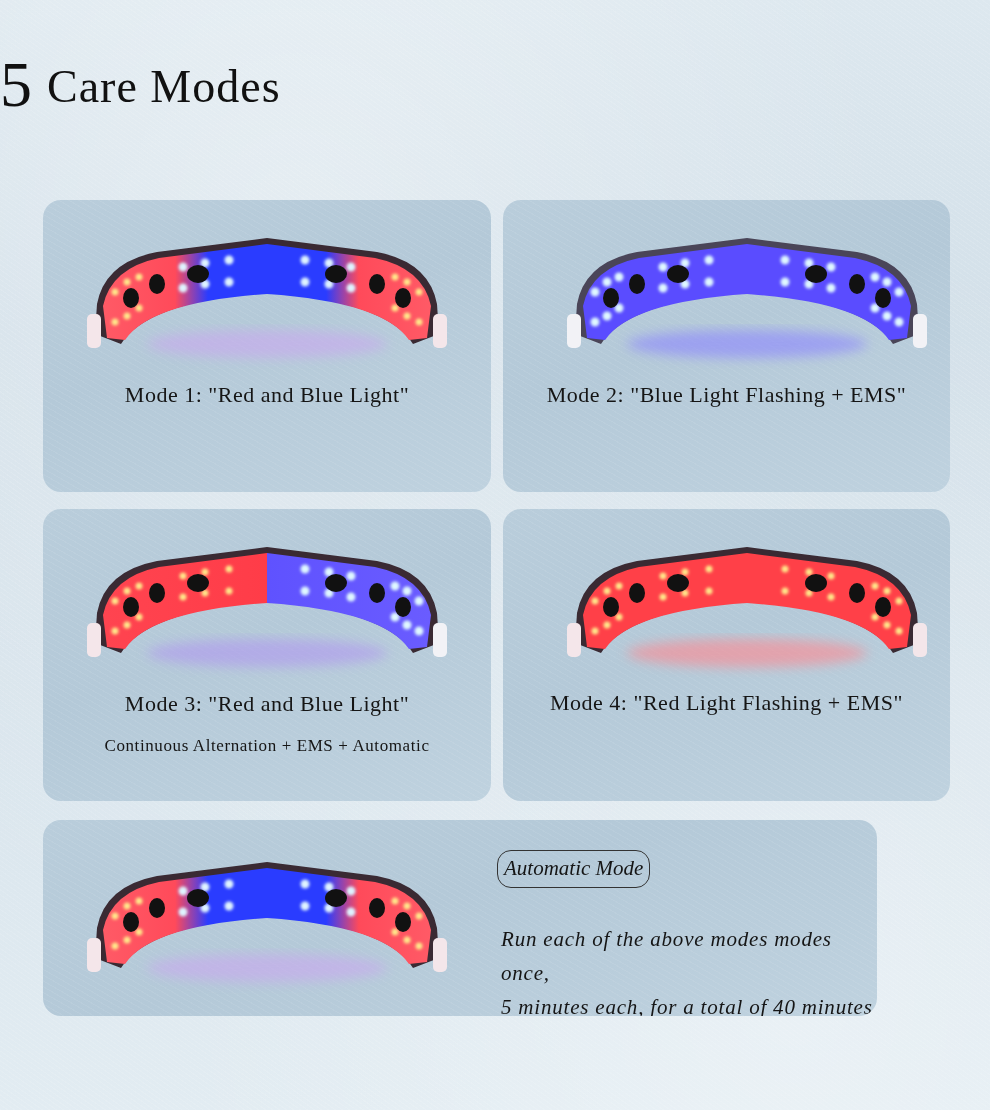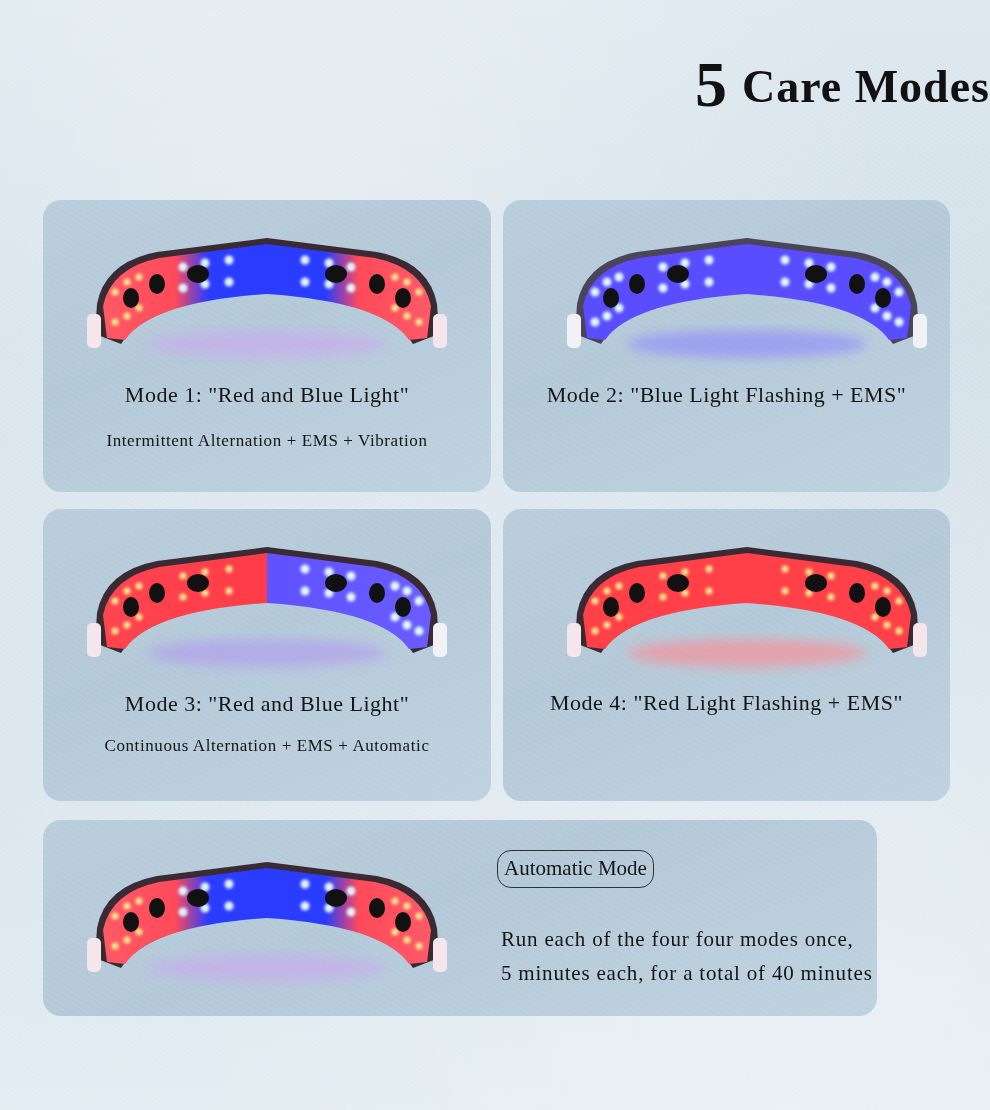--- a/index.html
+++ b/index.html
@@ -11,41 +11,41 @@
   }
   .bg-texture {
     position:absolute; inset:0;
     background:
       repeating-linear-gradient(35deg, rgba(255,255,255,0.10) 0 1px, rgba(0,0,0,0) 1px 4px),
       radial-gradient(ellipse at 30% 20%, rgba(255,255,255,0.35), rgba(255,255,255,0) 60%),
       radial-gradient(ellipse at 80% 90%, rgba(255,255,255,0.3), rgba(255,255,255,0) 55%);
     pointer-events:none;
   }
   .title {
-    position:absolute; left:0; right:0; top:48px; text-align:right;
-    font-weight:bold; letter-spacing:1px;
+    position:absolute; left:0; right:0; top:48px; text-align:left;
+    font-weight:normal; letter-spacing:1px;
   }
   .title .num { font-size:64px; vertical-align:-4px; }
   .title .txt { font-size:46px; margin-left:14px; }
 
   .panel {
     position:absolute;
     background: linear-gradient(160deg, #b9cddb 0%, #b4c9d8 45%, #bfd2df 100%);
     border-radius:18px;
     overflow:hidden;
   }
   .panel::before {
     content:""; position:absolute; inset:0;
     background: repeating-linear-gradient(30deg, rgba(255,255,255,0.07) 0 1px, rgba(0,0,0,0) 1px 5px);
   }
   .p1 { left:43px; top:200px; width:448px; height:292px; }
   .p2 { left:503px; top:200px; width:447px; height:292px; }
   .p3 { left:43px; top:509px; width:448px; height:292px; }
   .p4 { left:503px; top:509px; width:447px; height:292px; }
-  .p5 { left:43px; top:820px; width:834px; height:196px; }
+  .p5 { left:43px; top:820px; width:834px; height:196px;font-style:italic; }
 
   .device { position:absolute; width:360px; height:140px; }
   .p1 .device, .p3 .device { left:44px; top:22px; }
   .p2 .device, .p4 .device { left:64px; top:22px; }
   .p5 .device { left:44px; top:26px; }
   .device svg { width:100%; height:100%; overflow:visible; }
 
   .mode-title {
     position:absolute; left:0; right:0; text-align:center;
     font-size:22px; color:#151515; letter-spacing:0.5px;
@@ -142,21 +142,20 @@
         <ellipse cx="44" cy="76" rx="8" ry="10"></ellipse>
           <ellipse cx="70" cy="62" rx="8" ry="10"></ellipse>
           <ellipse cx="111" cy="52" rx="11" ry="9"></ellipse>
         <ellipse cx="316" cy="76" rx="8" ry="10"></ellipse>
           <ellipse cx="290" cy="62" rx="8" ry="10"></ellipse>
           <ellipse cx="249" cy="52" rx="11" ry="9"></ellipse>
       </g>
     </svg>
   </div>
   <div class="mode-title">Mode 1: "Red and Blue Light"</div>
-  <div class="mode-sub">Intermittent Alternation + EMS + Vibration</div>
 </div>
 
 <div class="panel p2">
   <div class="device">
     <svg viewBox="0 0 360 140">
       <ellipse cx="180" cy="122" rx="120" ry="14" fill="#8c86ff" opacity="0.6" filter="url(#soft)"></ellipse>
       <path d="M10 82 Q18 40 70 30 L180 16 L290 30 Q342 40 350 82 L352 112 L326 122 Q300 80 180 70 Q60 80 34 122 L8 112 Z" fill="#4a4558"></path>
       <path d="M16 84 Q24 46 72 36 L180 22 L288 36 Q336 46 344 84 L340 116 L322 118 Q296 80 180 72 Q64 80 38 118 L20 116 Z" fill="#5a4cff"></path>
       <rect x="0" y="92" width="14" height="34" rx="5" fill="#f2f2f6"></rect>
         <rect x="346" y="92" width="14" height="34" rx="5" fill="#f2f2f6"></rect>
@@ -355,16 +354,16 @@
           <ellipse cx="70" cy="62" rx="8" ry="10"></ellipse>
           <ellipse cx="111" cy="52" rx="11" ry="9"></ellipse>
         <ellipse cx="316" cy="76" rx="8" ry="10"></ellipse>
           <ellipse cx="290" cy="62" rx="8" ry="10"></ellipse>
           <ellipse cx="249" cy="52" rx="11" ry="9"></ellipse>
       </g>
     </svg>
   </div>
   <div class="auto-badge">Automatic Mode</div>
   <div class="auto-desc">
-    <div>Run each of the four four modes once,</div>
+    <div>Run each of the above modes modes once,</div>
     <div>5 minutes each, for a total of 40 minutes</div>
   </div>
 </div>
 
 </body></html>

